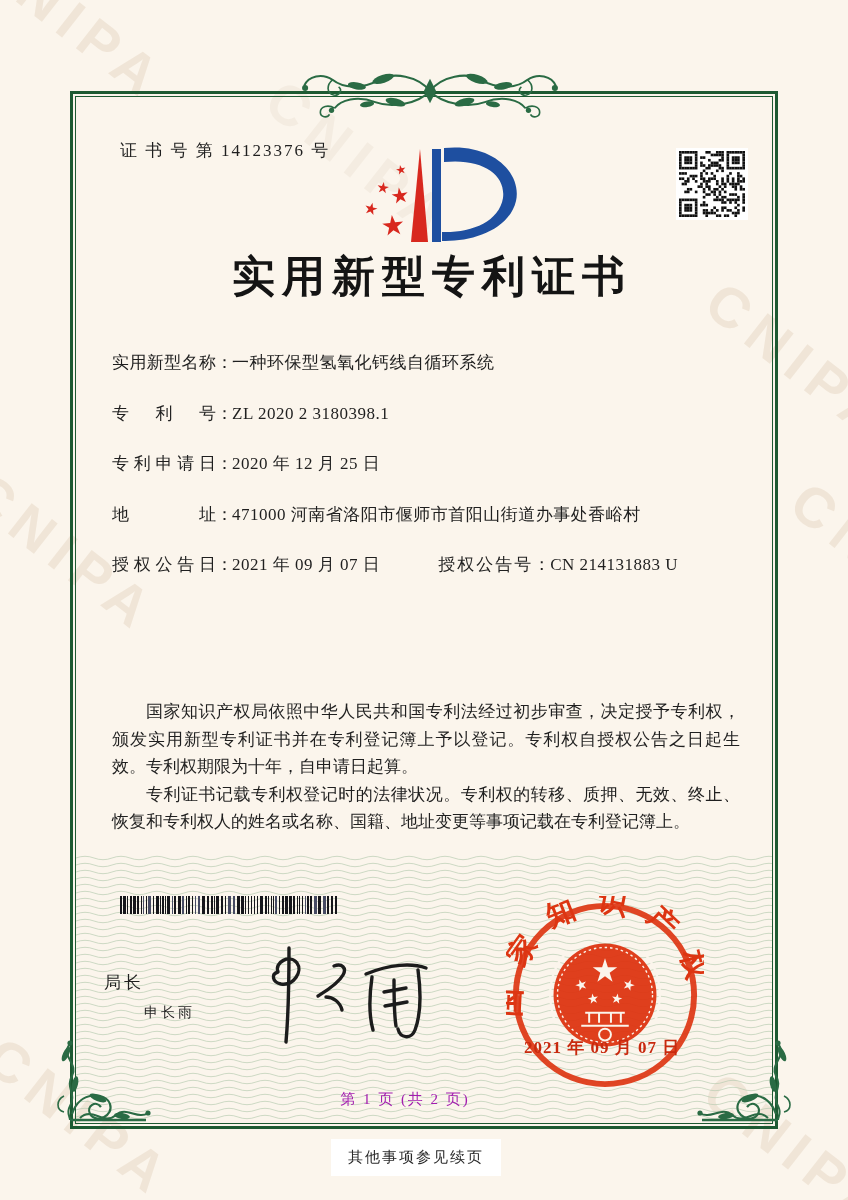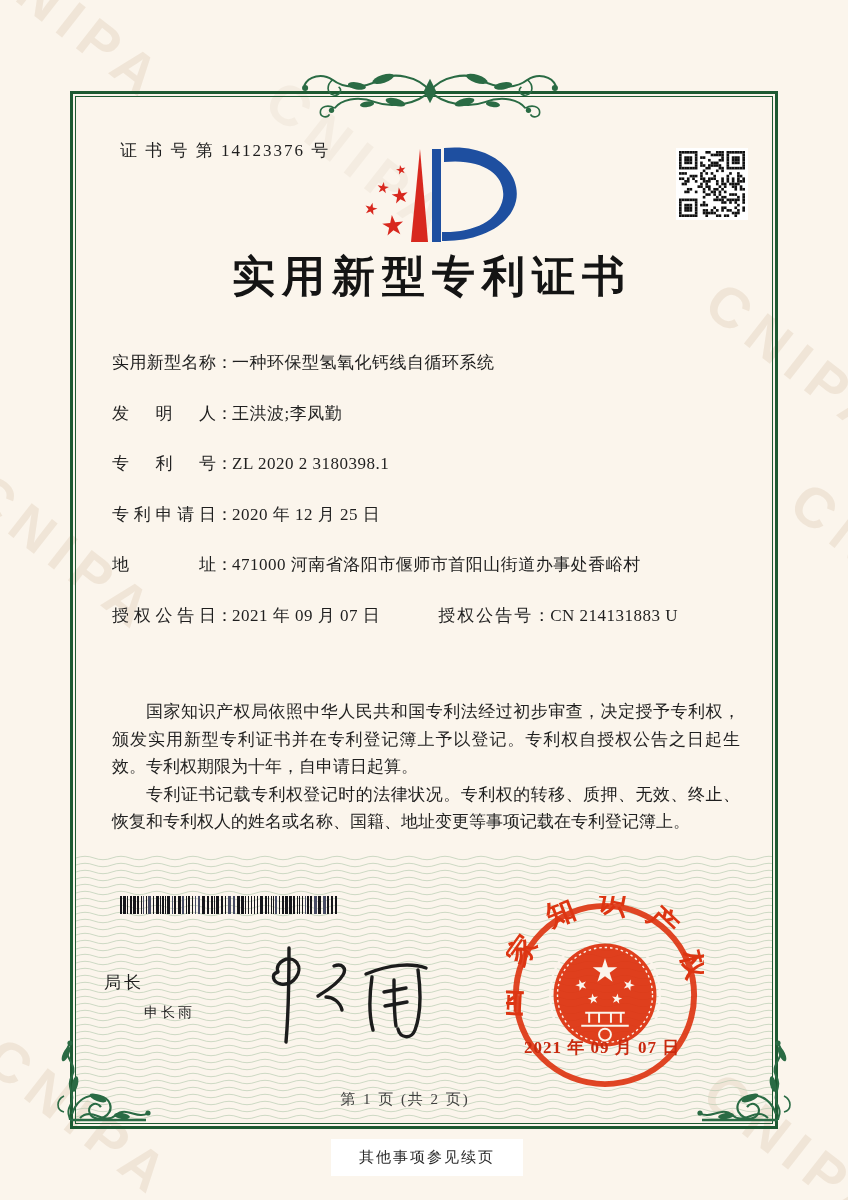--- a/index.html
+++ b/index.html
@@ -57,23 +57,23 @@
                 font-size:17px; line-height:27.5px; text-align:justify; }
   .paragraphs p { text-indent:2em; }
   .barcode { position:absolute; left:120px; top:896px; width:218px; height:18px; }
   .signer-title { position:absolute; left:104px; top:971px; font-size:17px; letter-spacing:3px; }
   .signer-name  { position:absolute; left:120px; top:1004px; font-size:14px; letter-spacing:3px;margin-left:24px; }
   .signature { position:absolute; left:254px; top:942px; width:190px; height:108px; }
   .seal { position:absolute; left:506px; top:896px; width:198px; height:198px; }
   .seal-date { position:absolute; left:524px; top:1036px; font-size:17px; font-weight:bold;
                color:#c8290e; letter-spacing:1px; }
   .page-info { position:absolute; left:0; width:810px; top:1090px; text-align:center;
-               font-size:15px; letter-spacing:2px; color:#404040; }
+               font-size:15px; letter-spacing:2px; color:#a21caf; }
   .footer-note { position:absolute; left:331px; top:1139px; background:#ffffff;
-                 padding:9px 28px; font-size:15px; letter-spacing:2px; color:#2a2a2a; }
+                 padding:9px 17px; font-size:15px; letter-spacing:2px; color:#2a2a2a; }
 </style>
 </head>
 <body>
 
 <div class="page">
 
   <svg width="0" height="0" style="position:absolute" aria-hidden="true">
     <defs>
       <path id="star" d="M0,-1 L0.2245,-0.309 L0.951,-0.309 L0.363,0.118 L0.5878,0.809 L0,0.382 L-0.5878,0.809 L-0.363,0.118 L-0.951,-0.309 L-0.2245,-0.309 Z"></path>
       <g id="flour-half" stroke="#2a6b44" fill="none" stroke-width="2">
@@ -437,23 +437,20 @@
         </svg>
     </div>
 
     <div class="title">实用新型专利证书</div>
 
     <div class="fields">
       <div class="field-row">
         <span class="field-label">实用新型名称</span><span class="field-colon">：</span><span class="field-value">一种环保型氢氧化钙线自循环系统</span>
       </div>
       <div class="field-row">
-        <span class="field-label">发明人</span><span class="field-colon">：</span><span class="field-value">王洪波;李凤勤</span>
-      </div>
-      <div class="field-row">
         <span class="field-label">专利号</span><span class="field-colon">：</span><span class="field-value">ZL 2020 2 3180398.1</span>
       </div>
       <div class="field-row">
         <span class="field-label">专利申请日</span><span class="field-colon">：</span><span class="field-value">2020 年 12 月 25 日</span>
       </div>
       <div class="field-row">
         <span class="field-label">地址</span><span class="field-colon">：</span><span class="field-value">471000 河南省洛阳市偃师市首阳山街道办事处香峪村</span>
       </div>
       <div class="field-row">
         <span class="field-label">授权公告日</span><span class="field-colon">：</span><span class="field-value">2021 年 09 月 07 日</span><span class="grant-col"><span class="field-label2">授权公告号</span><span>：</span><span class="field-value">CN 214131883 U</span></span>

